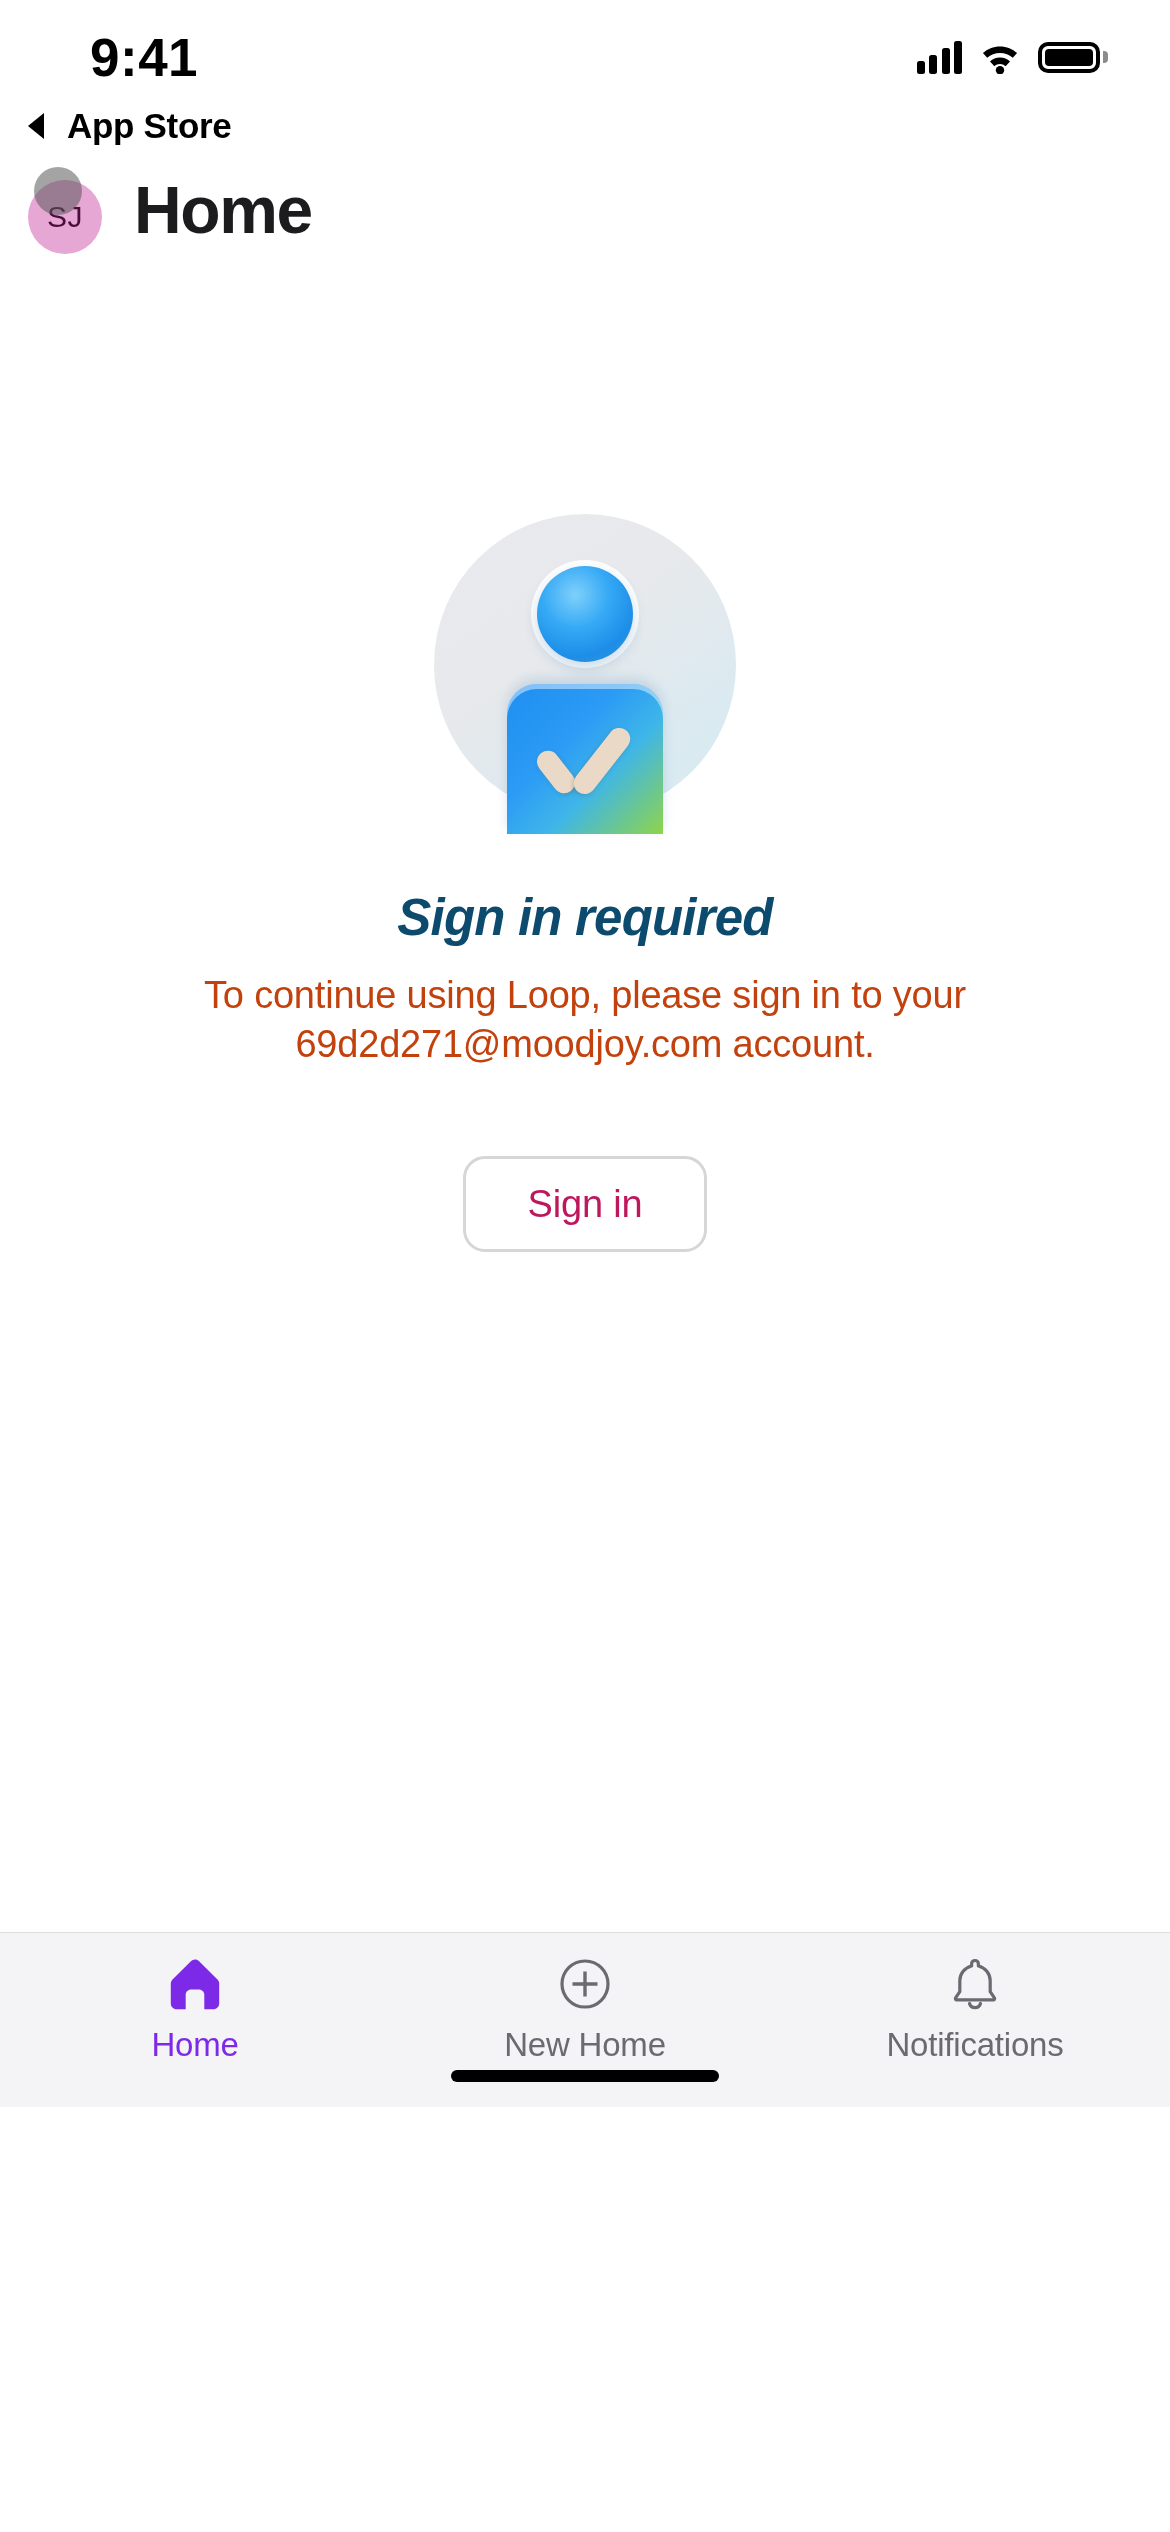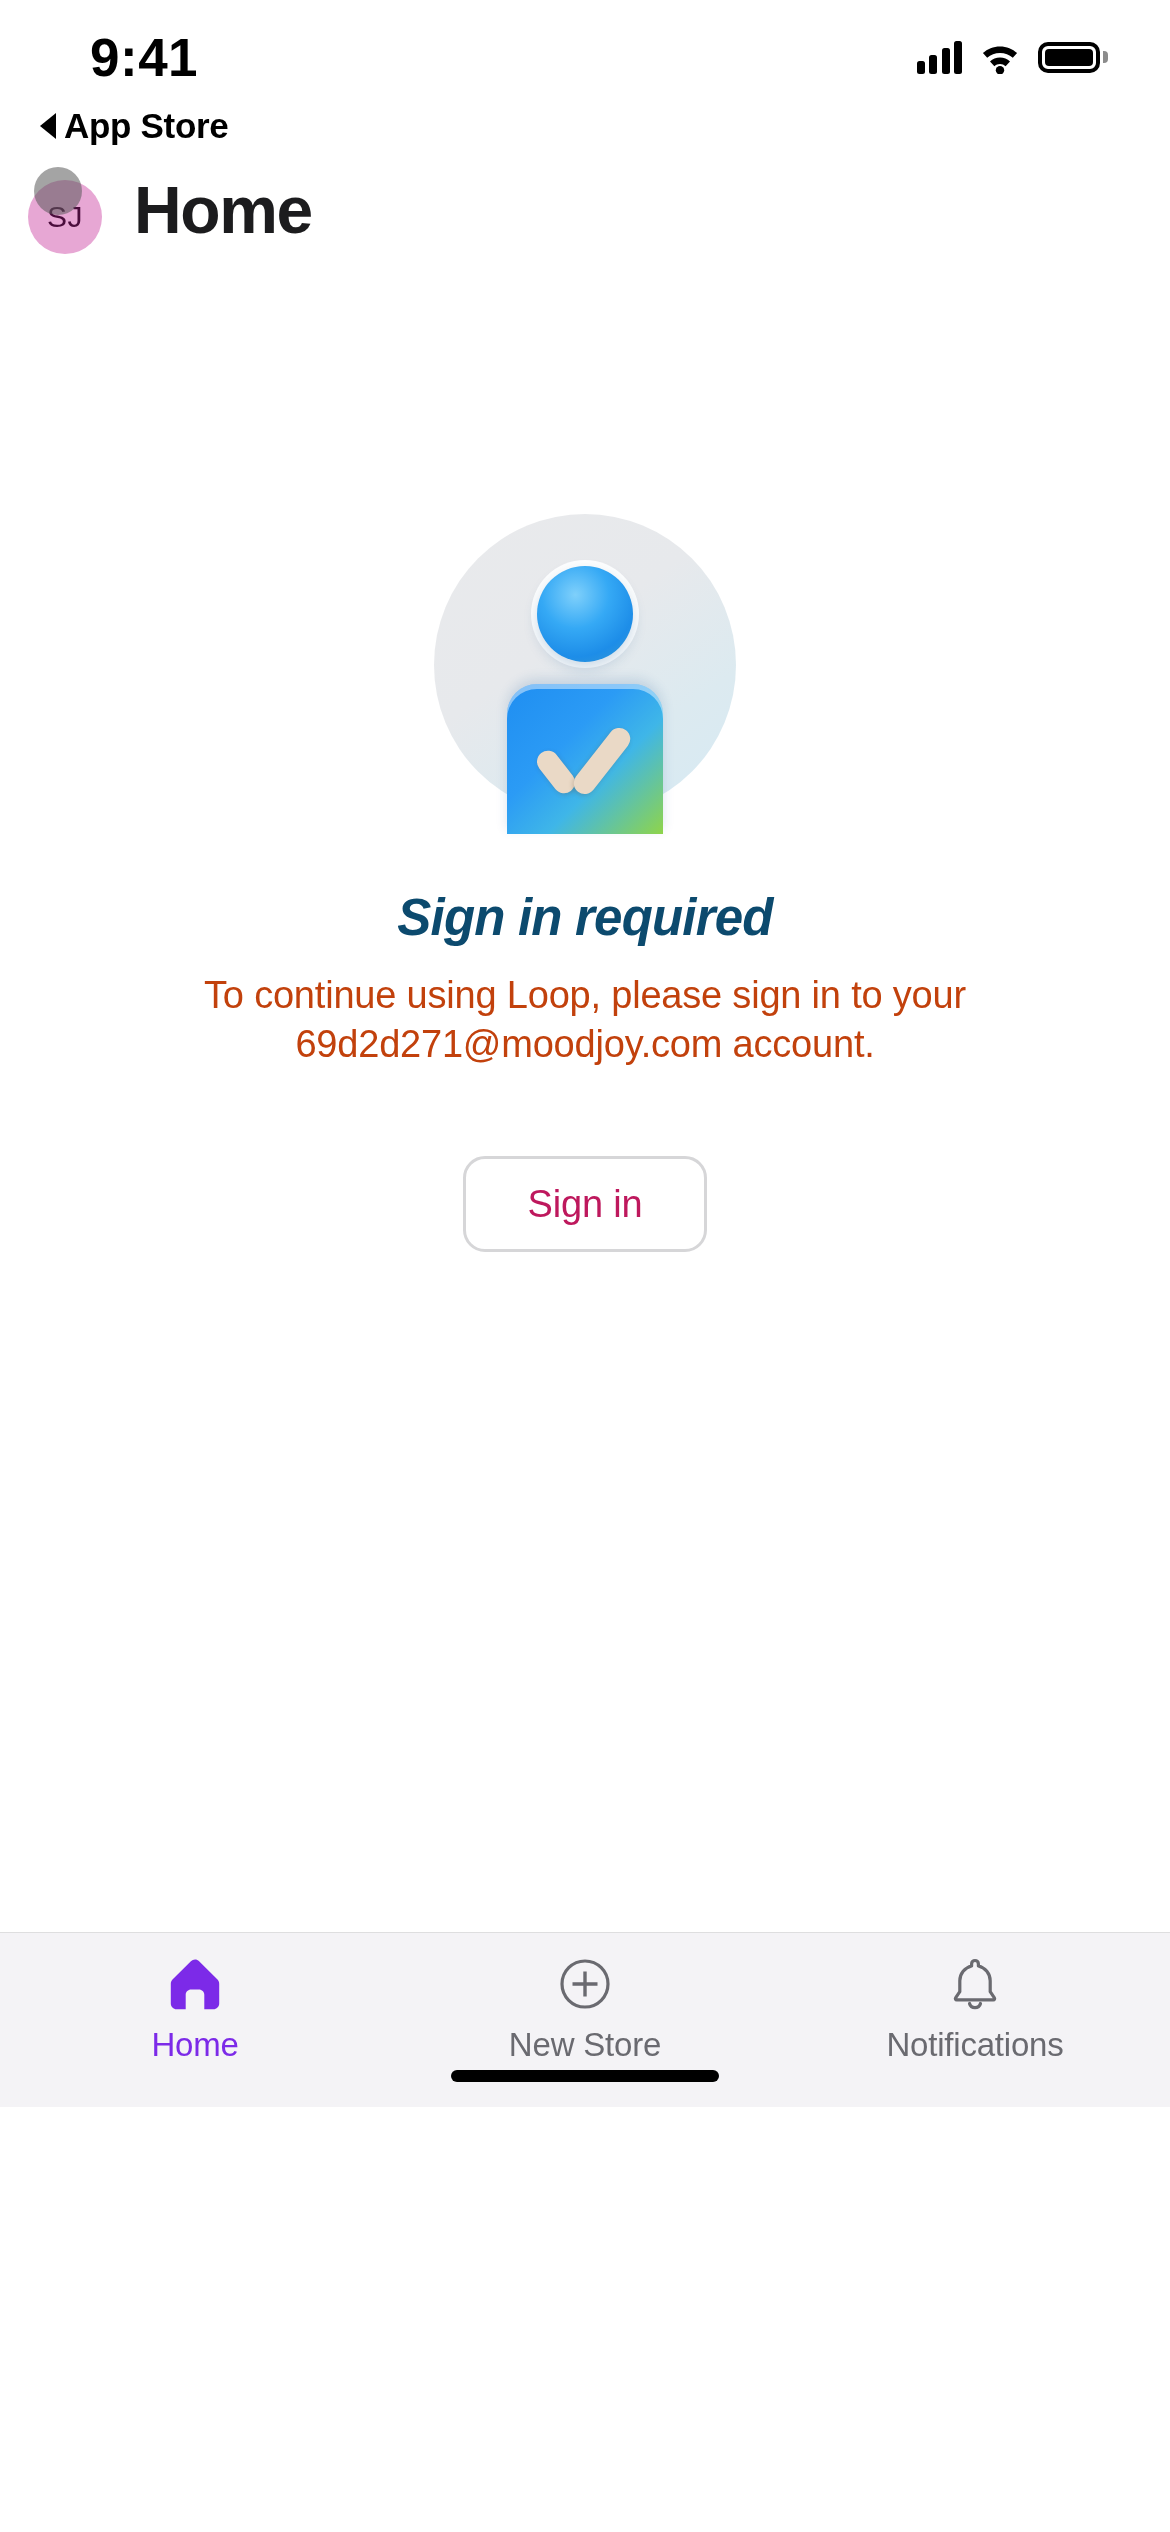--- a/index.html
+++ b/index.html
@@ -33,22 +33,22 @@
   .battery-icon { display:flex; align-items:center; }
   .battery-body {
     width:62px; height:31px; border:4px solid #000; border-radius:10px;
     padding:3px; display:flex; align-items:center;
   }
   .battery-fill { height:100%; width:100%; background:#000; border-radius:4px; }
   .battery-cap { width:5px; height:12px; background:#000; border-radius:0 4px 4px 0; margin-left:3px; opacity:.45; }
 
   
   .back-row {
-    flex:0 0 auto; display:flex; align-items:center; gap:8px;
-    padding:0 0 0 28px; height:48px; margin-top:-6px;margin-left:12px;
+    flex:0 0 auto; display:flex; align-items:center; gap:23px;
+    padding:0 0 0 28px; height:48px; margin-top:-6px;
   }
   .back-caret {
     width:0; height:0; border-top:13px solid transparent; border-bottom:13px solid transparent;
     border-right:16px solid #000;
   }
   .back-label { font-size:35px; font-weight:600; color:#000; letter-spacing:-0.3px; }
 
   
   .nav-header {
     flex:0 0 auto; display:flex; align-items:center; gap:28px;
@@ -219,21 +219,21 @@
       <div class="tab-label active">Home</div>
     </div>
 
     <div class="tab-item">
       <div class="tab-icon">
         <svg class="plus-glyph" viewBox="0 0 54 54" aria-hidden="true">
           <circle cx="27" cy="27" r="23" fill="none" stroke="#6a6a70" stroke-width="3.2"></circle>
           <path d="M27 14.5v25M14.5 27h25" stroke="#6a6a70" stroke-width="3.4" stroke-linecap="butt"></path>
         </svg>
       </div>
-      <div class="tab-label inactive">New Store</div>
+      <div class="tab-label inactive">New Home</div>
     </div>
 
     <div class="tab-item">
       <div class="tab-icon">
         <svg class="bell-glyph" viewBox="0 0 50 56" aria-hidden="true">
           <path d="M25 4.5c-1.9 0-3.4 1.5-3.4 3.4v2.1C14.8 11.6 9.8 17.6 9.8 24.8v10.9l-4.2 6.1c-.6.9 0 2.1 1.1 2.1h36.6c1.1 0 1.7-1.2 1.1-2.1l-4.2-6.1V24.8c0-7.2-5-13.2-11.8-14.8V7.9c0-1.9-1.5-3.4-3.4-3.4z" fill="none" stroke="#6a6a70" stroke-width="3.2" stroke-linejoin="round"></path>
           <path d="M19.5 47.5a5.7 5.7 0 0 0 11 0" fill="none" stroke="#6a6a70" stroke-width="3.2" stroke-linecap="round"></path>
         </svg>
       </div>
       <div class="tab-label inactive">Notifications</div>

